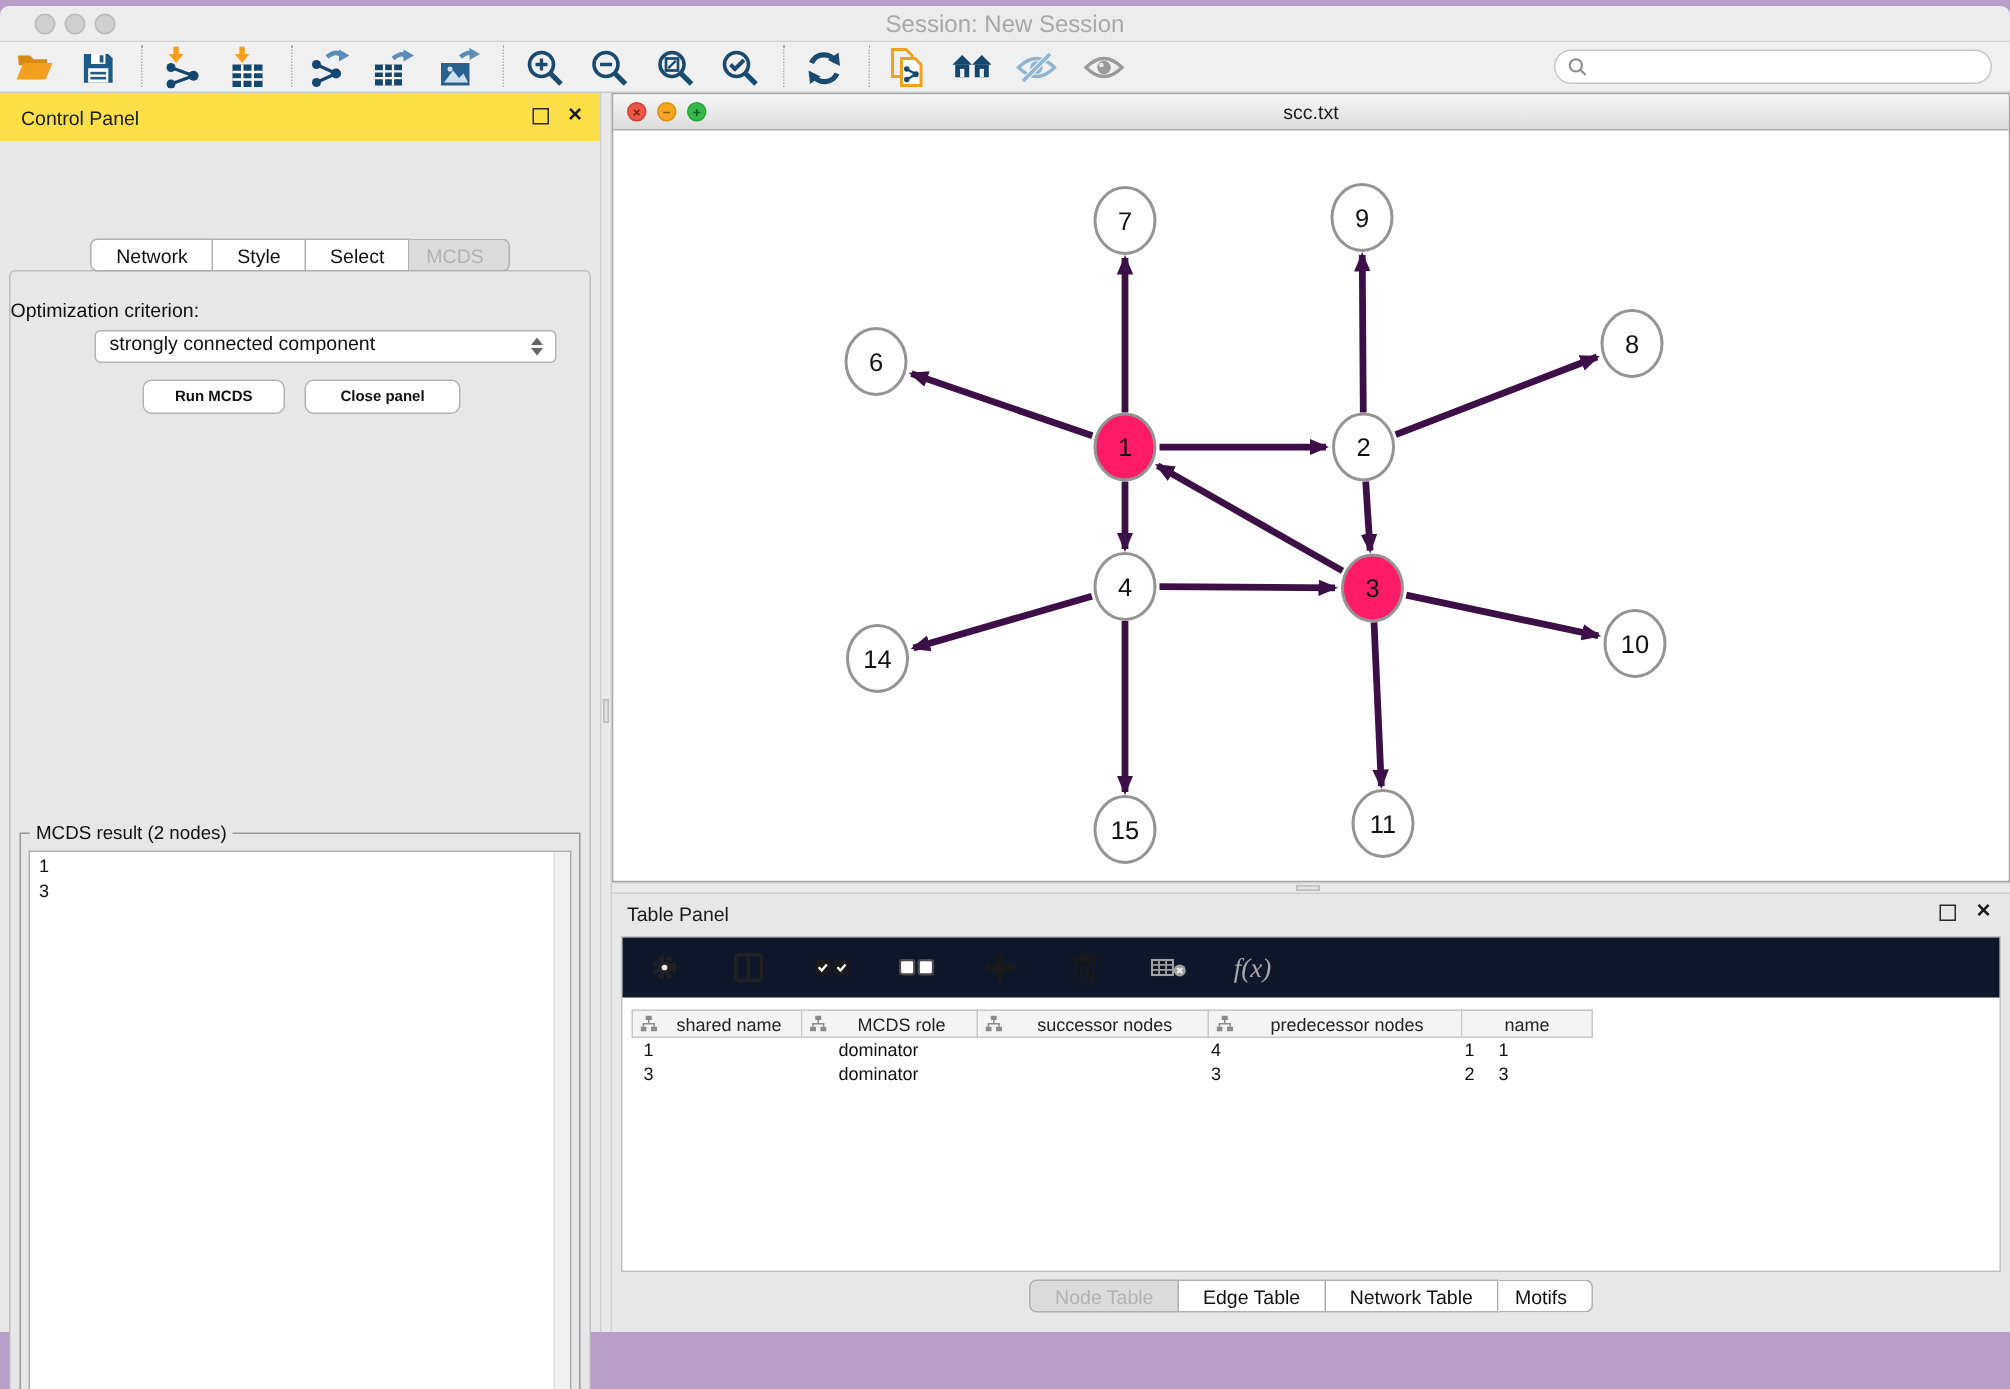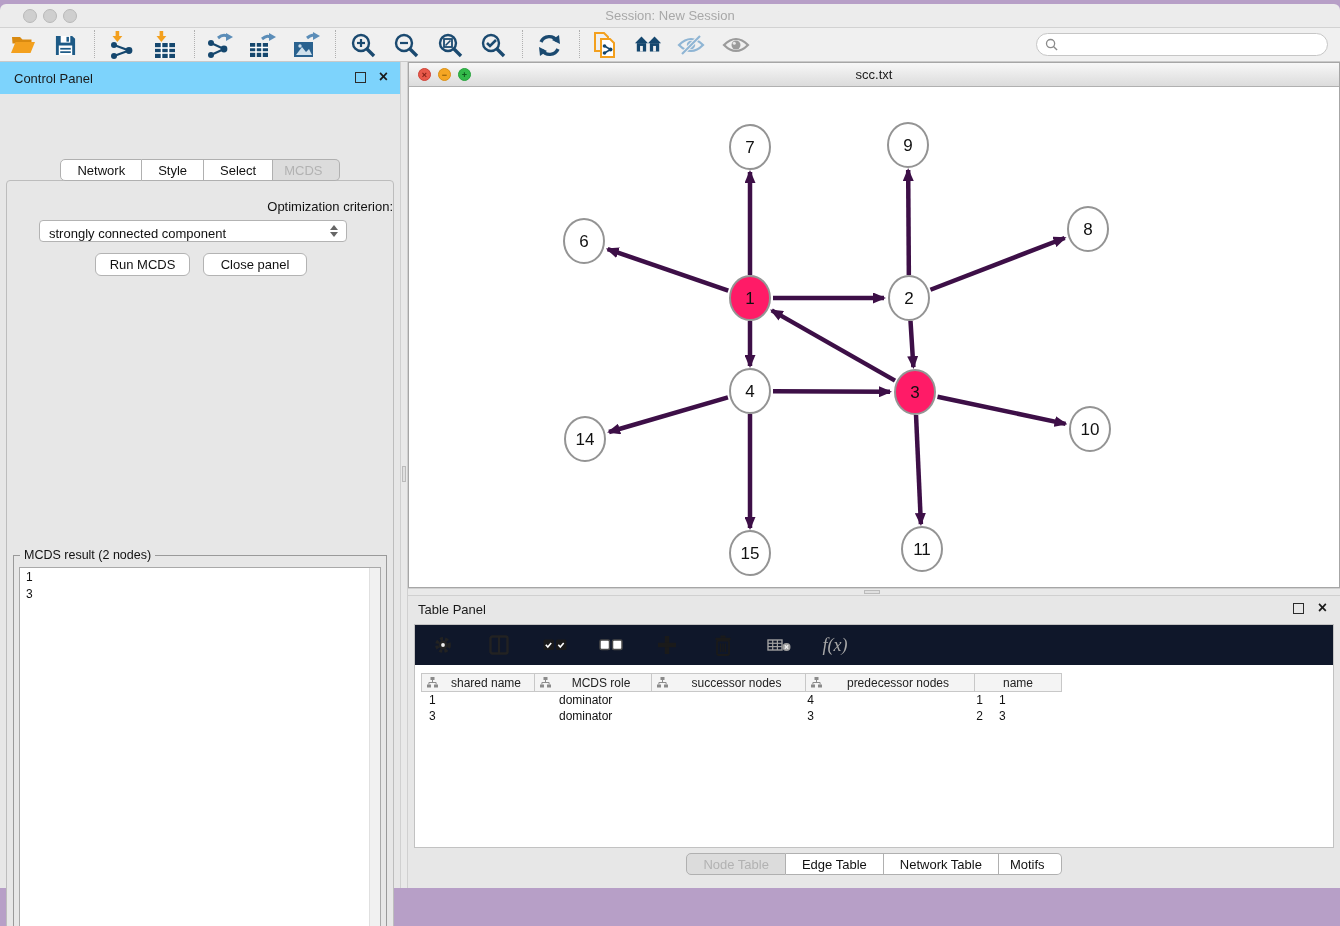--- a/index.html
+++ b/index.html
@@ -4,48 +4,48 @@
 <style>
   * { margin:0; padding:0; box-sizing:border-box; }
   html,body { width:1340px; height:926px; background:#b79fc7; font-family:"Liberation Sans",sans-serif; overflow:hidden; }
   .screen { position:relative; width:1340px; height:926px; }
 
   
   .desktop-strip { position:absolute; left:0; top:0; width:1340px; height:4px; background:#b79fc7; }
   .titlebar { position:absolute; left:0; top:4px; width:1340px; height:24px; background:#ececec; border-bottom:1px solid #d2d2d2; border-radius:6px 6px 0 0; }
   .traffic { position:absolute; top:5px; width:14px; height:14px; border-radius:50%; background:#cfcfcf; border:1px solid #b9b9b9; }
   .t1{left:23px}.t2{left:43px}.t3{left:63px}
-  .win-title { position:absolute; left:0; right:0; top:4px; text-align:center; font-size:13px; color:#a8a8a8; }
+  .win-title { position:absolute; left:0; right:0; top:4px; text-align:center; font-size:16px; color:#a8a8a8; }
 
   
   .toolbar { position:absolute; left:0; top:28px; width:1340px; height:34px; background:#f0f0f0; border-bottom:1px solid #c9c9c9; }
   .tb { position:absolute; top:3px; width:28px; height:28px; display:flex; align-items:center; justify-content:center; cursor:default; }
   .tbsep { position:absolute; top:2px; height:28px; border-left:1px dotted #b0b0b0; }
   .searchbox { position:absolute; right:12px; top:5px; width:292px; height:23px; background:#fff; border:1px solid #c6c6c6; border-radius:12px; display:flex; align-items:center; padding-left:8px; }
   .searchbox input { border:none; outline:none; flex:1; font-size:12px; background:transparent; margin-left:4px; }
 
   
   .control-panel { position:absolute; left:0; top:62px; width:400px; height:826px; background:#e7e7e7; }
-  .cp-header { position:absolute; left:0; top:0; width:400px; height:32px; background:#7dd3fc; }
+  .cp-header { position:absolute; left:0; top:0; width:400px; height:32px; background:#fde047; }
   .panel-title { position:absolute; left:14px; top:9px; font-size:13px; color:#1a1a1a; }
   .float-ic { position:absolute; top:10px; width:11px; height:11px; border:1.6px solid #2b2b2b; }
   .close-ic { position:absolute; top:5px; font-size:16px; font-weight:bold; color:#1a1a1a; line-height:20px; }
   .cp-tabs { position:absolute; left:0; top:97px; width:400px; display:flex; justify-content:center; z-index:3; }
   .tab { height:22px; padding:0 16px; background:#fff; border:1px solid #b0b0b0; border-left:none; font-size:13px; color:#111; display:flex; align-items:center; }
   .tab:first-child { border-left:1px solid #b0b0b0; border-radius:5px 0 0 5px; }
   .tab:last-child { border-radius:0 5px 5px 0;padding-left:11px; }
   .tab.active { background:#dcdcdc; color:#b2b2b2; }
   .cp-content { position:absolute; left:6px; top:118px; width:388px; height:763px; border:1px solid #bdbdbd; border-radius:4px; background:#e7e7e7; }
-  .opt-label { position:absolute; left:0; width:100%; top:18px; text-align:right; font-size:13px; color:#111; }
-  .combo { position:absolute; left:32px; top:39px; width:308px; height:22px; background:#fff; border:1px solid #b3b3b3; border-radius:4px; font-size:13px; color:#111; display:flex; align-items:flex-end; padding-left:9px; }
+  .opt-label { position:absolute; left:0; width:100%; top:18px; text-align:left; font-size:13px; color:#111; }
+  .combo { position:absolute; left:56px; top:39px; width:308px; height:22px; background:#fff; border:1px solid #b3b3b3; border-radius:4px; font-size:13px; color:#111; display:flex; align-items:flex-start; padding-left:9px; }
   .combo .stepper { position:absolute; right:6px; top:2px; width:12px; height:16px; display:flex; flex-direction:column; align-items:center; justify-content:center; gap:2px; }
   .combo .stepper i { width:0; height:0; border-left:4px solid transparent; border-right:4px solid transparent; }
   .combo .stepper .up { border-bottom:5px solid #666; }
   .combo .stepper .dn { border-top:5px solid #666; }
-  .cp-btn { position:absolute; top:72px; height:23px; background:#fff; border:1px solid #b3b3b3; border-radius:6px; font-size:13px; color:#111; font-family:"Liberation Sans",sans-serif; }
+  .cp-btn { position:absolute; top:72px; height:23px; background:#fff; border:1px solid #b3b3b3; border-radius:6px; font-size:10px; color:#111; font-family:"Liberation Sans",sans-serif;font-weight:bold; }
   .btn-run { left:88px; width:95px; }
   .btn-close { left:196px; width:104px; }
   .result-group { position:absolute; left:6px; top:374px; width:374px; height:378px; border:1px solid #9a9a9a; }
   .result-legend { position:absolute; left:6px; top:-8px; background:#e7e7e7; padding:0 4px; font-size:12.5px; color:#111; }
   .result-area { position:absolute; left:5px; top:11px; right:5px; bottom:5px; background:#fff; border:1px solid #a9a9a9; font-size:12px; color:#111; line-height:17px; padding:1px 0 0 6px; }
   .result-scroll { position:absolute; right:0; top:0; bottom:0; width:11px; background:#f1f1f1; border-left:1px solid #e0e0e0; }
 
   
   .v-splitter { position:absolute; left:400px; top:62px; width:8px; height:826px; background:#e9e9e9; border-left:1px solid #d0d0d0; border-right:1px solid #d0d0d0; }
   .v-grip { position:absolute; left:1px; top:404px; width:4px; height:16px; border:1px solid #bbb; background:#e0e0e0; }

